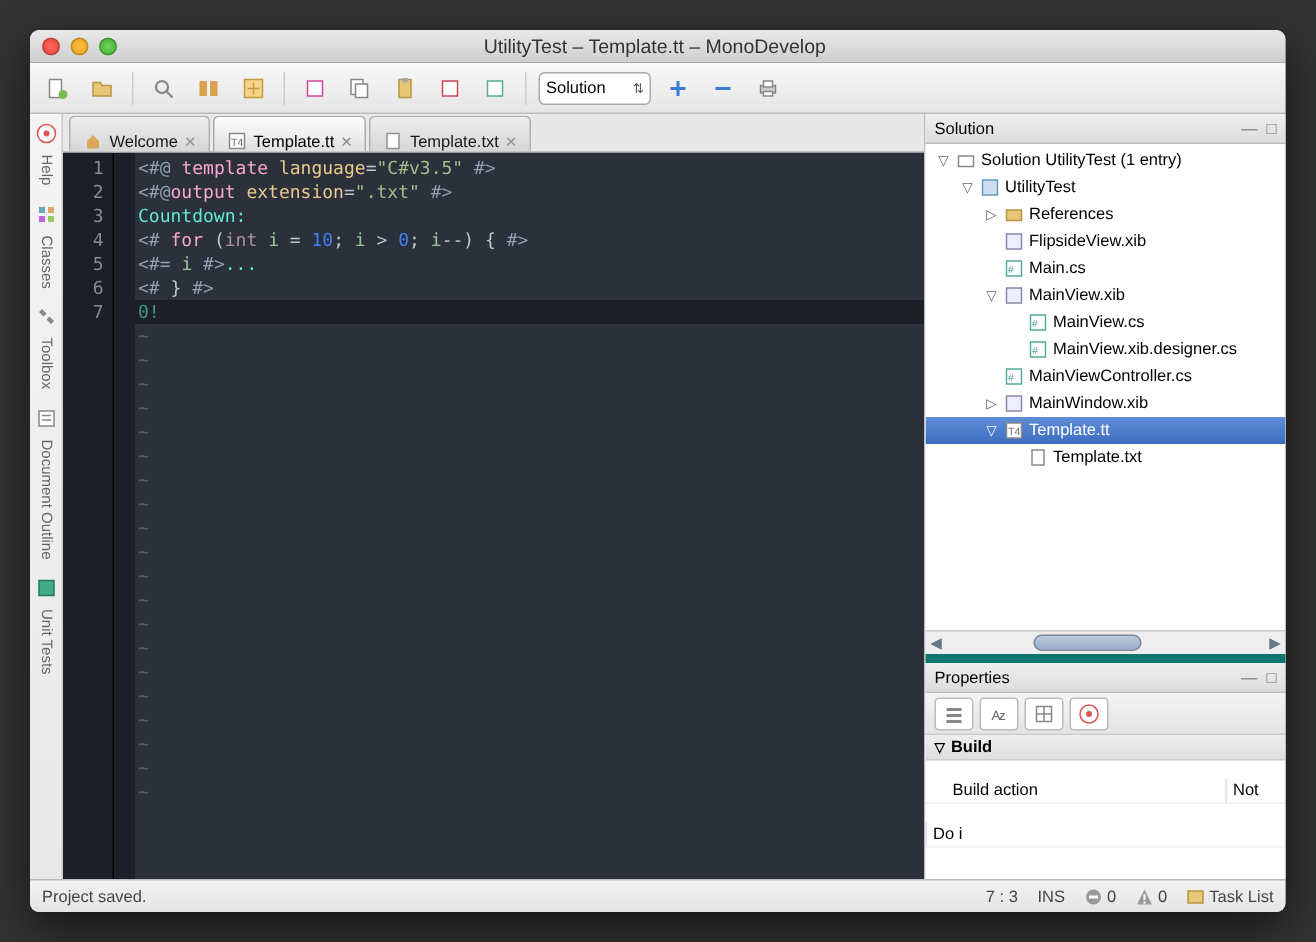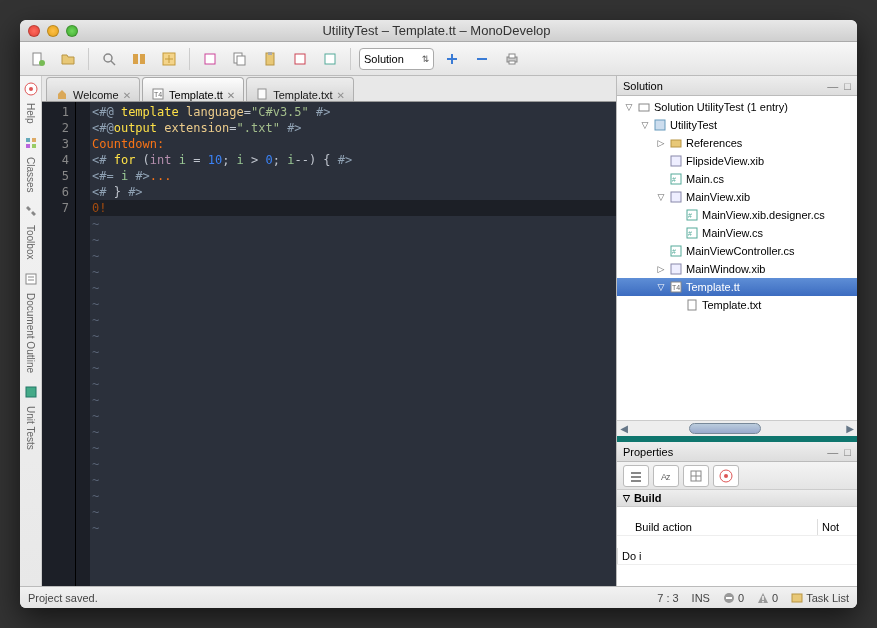--- a/index.html
+++ b/index.html
@@ -32,28 +32,28 @@
 .tab .ico { width:14px; height:14px; display:flex; align-items:center; justify-content:center; }
 
 .editor { flex: 1; display: flex; background: #2b303b; font-family: Menlo, Monaco, monospace; font-size: 12px; line-height: 16px; min-height: 0; overflow: hidden; }
 .gutter { width: 34px; background: #1c1f27; color: #888; text-align: right; padding: 2px 6px 0 0; border-right: 1px solid #000; }
 .gutter div { height: 16px; }
 .margin { width: 14px; background: #1c1f27; }
 .code { flex: 1; padding: 2px 4px 0 2px; color: #c0c5ce; position: relative; }
 .code .line { height: 16px; white-space: pre; }
 .hl-line { position: absolute; left: 0; right: 0; height: 16px; background: rgba(0,0,0,0.35); }
 .tok-dir { color: #8fa1b3; }
-.tok-key { color: #fde047; }
+.tok-key { color: #f9a8d4; }
 .tok-attr { color: #ebcb8b; }
 .tok-str { color: #a3be8c; }
 .tok-type { color: #b48ead; }
 .tok-num { color: #3b82f6; }
 .tok-var { color: #99c794; }
 .tok-op { color: #c0c5ce; }
-.tok-txt { color: #f97316; }
+.tok-txt { color: #5eead4; }
 .tilde { color: #586274; }
 
 .right { width: 240px; display: flex; flex-direction: column; background: #f0f0f0; }
 .panel-head { height: 20px; background: linear-gradient(#eee,#ddd); border-bottom: 1px solid #bbb; display: flex; align-items: center; padding: 0 6px; font-size: 11px; justify-content: space-between; }
 .panel-head .ctl { color: #777; display: flex; gap: 6px; font-size: 11px; }
 .tree { flex: 1; background: #fff; overflow: auto; font-size: 11px; padding: 2px 0; }
 .tree-row { height: 18px; display: flex; align-items: center; padding-left: 4px; gap: 3px; white-space: nowrap; }
 .tree-row.sel { background: linear-gradient(#5e8ed6,#3c6cc0); color: #fff; }
 .tri { width: 10px; text-align: center; font-size: 9px; color: #666; }
 .tree-row.sel .tri { color: #fff; }
@@ -360,32 +360,32 @@
           </div>
           <div class="tree-row">
             <span class="ind" style="width:48px"></span>
             <span class="tri"></span>
             <span class="tree-ico">
               <svg width="12" height="12">
                 <rect x="1" y="1" width="10" height="10" fill="#fff" stroke="#5a9"></rect>
                 <text x="2" y="9" font-size="7" fill="#5a9">#</text>
               </svg>
             </span>
-            <span>MainView.xib.designer.cs</span>
+            <span>MainView.cs</span>
           </div>
           <div class="tree-row">
             <span class="ind" style="width:48px"></span>
             <span class="tri"></span>
             <span class="tree-ico">
               <svg width="12" height="12">
                 <rect x="1" y="1" width="10" height="10" fill="#fff" stroke="#5a9"></rect>
                 <text x="2" y="9" font-size="7" fill="#5a9">#</text>
               </svg>
             </span>
-            <span>MainView.cs</span>
+            <span>MainView.xib.designer.cs</span>
           </div>
           <div class="tree-row">
             <span class="ind" style="width:32px"></span>
             <span class="tri"></span>
             <span class="tree-ico">
               <svg width="12" height="12">
                 <rect x="1" y="1" width="10" height="10" fill="#fff" stroke="#5a9"></rect>
                 <text x="2" y="9" font-size="7" fill="#5a9">#</text>
               </svg>
             </span>

